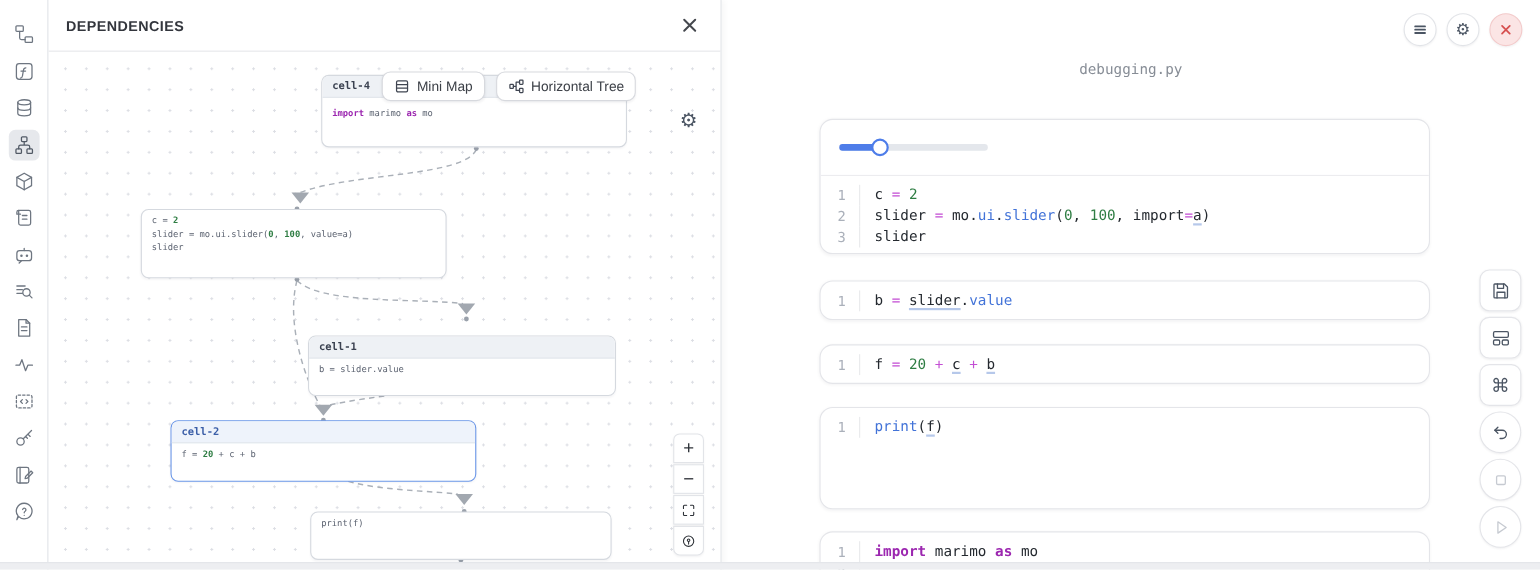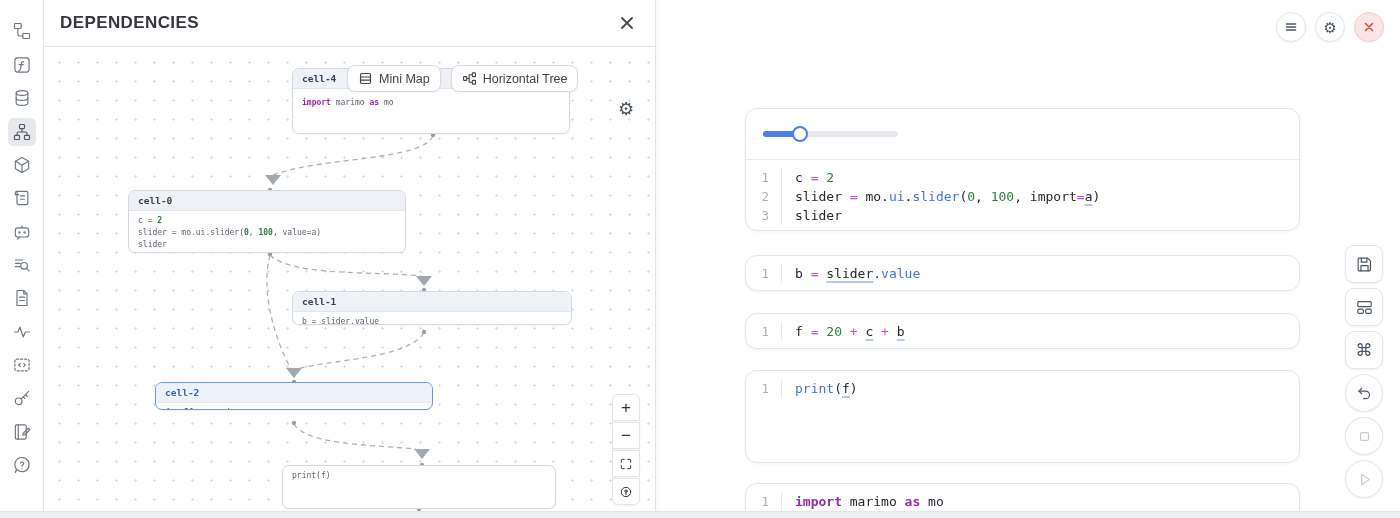--- a/index.html
+++ b/index.html
@@ -27,21 +27,21 @@
   
   .dep-panel {
     position:absolute; left:44px; top:0; width:612px; height:518px;
     background:#fff; border-right:1px solid #e2e4e8; z-index:4;
     box-shadow:2px 0 6px rgba(0,0,0,0.04);
   }
   .dep-header {
     height:47px; border-bottom:1px solid #e6e7ea; display:flex;
     align-items:center; padding:0 16px;
   }
-  .dep-title { font-size:17px; font-weight:700; letter-spacing:0.4px; color:#33363d; }
+  .dep-title { font-size:13px; font-weight:700; letter-spacing:0.4px; color:#33363d; }
   .dep-close { margin-left:auto; width:24px; height:24px; display:flex;
     align-items:center; justify-content:center; cursor:pointer; }
   .dep-close svg { width:14px; height:14px; stroke:#44474d; stroke-width:1.8; stroke-linecap:round; }
 
   .graph {
     position:absolute; left:0; top:47px; width:612px; height:464px; overflow:hidden;
     background-image:radial-gradient(circle, #dcdee4 1.1px, transparent 1.2px);
     background-size:19px 19px; background-position:6px 6px;
   }
   .edges { position:absolute; left:0; top:0; pointer-events:none; }
@@ -60,22 +60,22 @@
     font-size:8px; color:#5b6270; }
   .gl { height:12px; line-height:12px; white-space:pre; }
   .gnode.spaced .gl { height:20px; line-height:20px; }
   .gnode.selected { border:1.5px solid #6a96e8; }
   .gnode.selected .ghead { background:#eef3fb; color:#3c5fa8; }
   .gbody .tok-n { color:#2e7d43; font-weight:700; }
   .gbody .tok-k { color:#9c27b0; font-weight:700; }
 
   #node-cell4 { left:248px; top:21px;  width:278px; height:66px; }
   #node-cell0 { left:84px;  top:143px; width:278px; height:63px; }
-  #node-cell1 { left:236px; top:244px; width:280px; height:34px;margin-left:12px; }
-  #node-cell2 { left:111px; top:335px; width:278px; height:28px; }
+  #node-cell1 { left:236px; top:258px; width:280px; height:55px; }
+  #node-cell2 { left:111px; top:335px; width:278px; height:56px; }
   #node-cell3 { left:238px; top:418px; width:274px; height:44px; }
 
   
   .view-switch { position:absolute; left:303px; top:18px; display:flex; gap:10px; }
   .vs-btn {
     height:27px; background:#fff; border:1px solid #d7d9de; border-radius:8px;
     display:flex; align-items:center; gap:6px; padding:0 10px; cursor:pointer;
     font-size:12.5px; color:#3d4148; box-shadow:0 1px 2px rgba(16,24,40,0.05);
     white-space:nowrap;
   }
@@ -316,21 +316,20 @@
       </g>
     </svg>
 
     <div class="gnode spaced" id="node-cell4">
       <div class="ghead">cell-4</div>
       <div class="gbody">
         <div class="gl"><span class="tok-k">import</span><span> marimo </span><span class="tok-k">as</span><span> mo</span></div>
       </div>
     </div>
     <div class="gnode" id="node-cell0">
-      <div class="ghead">cell-0</div>
       <div class="gbody">
         <div class="gl"><span>c = </span><span class="tok-n">2</span></div>
         <div class="gl"><span>slider = mo.ui.slider(</span><span class="tok-n">0</span><span>, </span><span class="tok-n">100</span><span>, value=a)</span></div>
         <div class="gl"><span>slider</span></div>
       </div>
     </div>
     <div class="gnode" id="node-cell1">
       <div class="ghead">cell-1</div>
       <div class="gbody">
         <div class="gl"><span>b = slider.value</span></div>
@@ -388,20 +387,21 @@
             <circle cx="12" cy="12" r="8"></circle>
             <circle cx="12" cy="10.5" r="2"></circle>
             <path d="M12 12.5v4"></path>
           </svg>
       </div>
     </div>
   </div>
 </section>
 
 <main class="notebook">
+  <div class="nb-filename">debugging.py</div>
 
   <div class="win-controls">
     <div class="wc-btn">
       <svg viewBox="0 0 14 14">
           <path d="M2.5 4h9 M2.5 7h9 M2.5 10h9"></path>
         </svg>
     </div>
     <div class="wc-btn">
       <span>⚙</span>
     </div>

